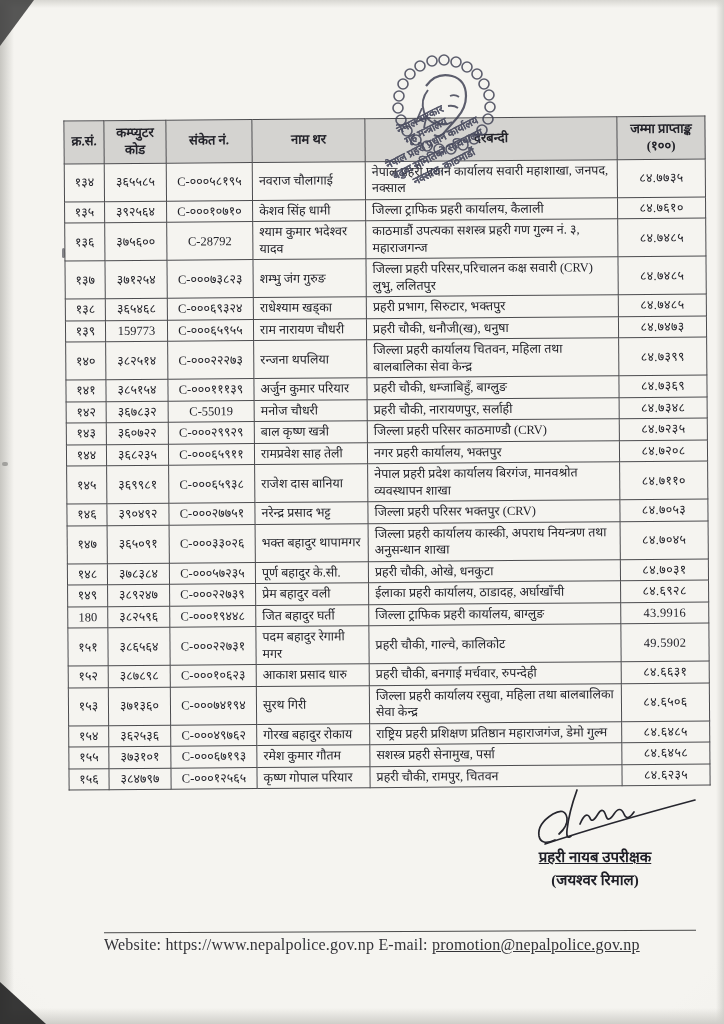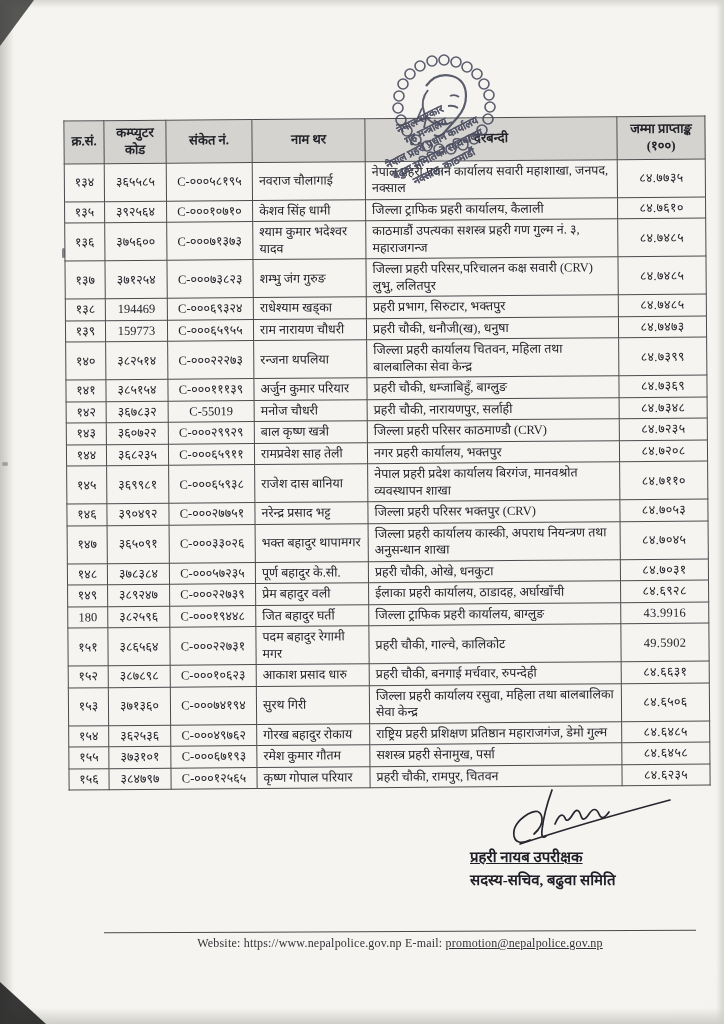--- a/index.html
+++ b/index.html
@@ -50,31 +50,31 @@
     text-align:center;padding:4px 4px;line-height:1.3;
   }
   td{font-size:12.5px;line-height:1.32;}
   col.c0{width:40px;} col.c1{width:62px;} col.c2{width:86px;}
   col.c3{width:113px;} col.c4{width:252px;} col.c5{width:88px;}
   td.c0,td.c1,td.c2,td.c5{text-align:center;}
   td.c3,td.c4{text-align:left;}
   td.c5{letter-spacing:.3px;}
 
   
-  .sig-block{position:absolute;left:470px;top:782px;width:250px;z-index:3;text-align:left;}
+  .sig-block{position:absolute;left:470px;top:782px;width:250px;z-index:3;text-align:center;}
   .sig-scrawl{position:relative;left:30px;height:78px;}
   .sig-title{font-weight:bold;font-size:15px;color:#1e1e26;text-decoration:underline;margin-top:-14px;}
   .sig-name{font-weight:bold;font-size:15px;color:#1e1e26;margin-top:3px;}
   .sig-role{font-weight:bold;font-size:15px;color:#1e1e26;margin-top:3px;}
 
   
   .footer-rule{position:absolute;left:104px;top:931px;width:592px;height:0;border-top:1.6px solid #4a4a4a;transform:rotate(-0.25deg);}
   .footer{
-    position:absolute;left:104px;top:936px;width:592px;text-align:center;
-    font-size:12px;color:#333338;letter-spacing:.2px;
+    position:absolute;left:104px;top:936px;width:592px;text-align:left;
+    font-size:16px;color:#333338;letter-spacing:.2px;
   }
   .footer .u{text-decoration:underline;}
 </style>
 </head>
 <body>
 
 <div class="page">
 
   <div class="artifact edge-left"></div>
   <div class="artifact edge-top"></div>
@@ -163,36 +163,36 @@
             <td class="c0">१३५</td>
             <td class="c1">३९२५६४</td>
             <td class="c2">C-०००१०७१०</td>
             <td class="c3">केशव सिंह धामी</td>
             <td class="c4">जिल्ला ट्राफिक प्रहरी कार्यालय, कैलाली</td>
             <td class="c5">८४.७६१०</td>
           </tr>
           <tr>
             <td class="c0">१३६</td>
             <td class="c1">३७५६००</td>
-            <td class="c2">C-०००७१३७३</td>
+            <td class="c2">C-28792</td>
             <td class="c3">श्याम कुमार भदेश्वर यादव</td>
             <td class="c4">काठमाडौं उपत्यका सशस्त्र प्रहरी गण गुल्म नं. ३, महाराजगन्ज</td>
             <td class="c5">८४.७४८५</td>
           </tr>
           <tr>
             <td class="c0">१३७</td>
             <td class="c1">३७१२५४</td>
             <td class="c2">C-०००७३८२३</td>
             <td class="c3">शम्भु जंग गुरुङ</td>
             <td class="c4">जिल्ला प्रहरी परिसर,परिचालन कक्ष सवारी (CRV) लुभु, ललितपुर</td>
             <td class="c5">८४.७४८५</td>
           </tr>
           <tr>
             <td class="c0">१३८</td>
-            <td class="c1">194469</td>
+            <td class="c1">३६५४६८</td>
             <td class="c2">C-०००६९३२४</td>
             <td class="c3">राधेश्याम खड्का</td>
             <td class="c4">प्रहरी प्रभाग, सिरुटार, भक्तपुर</td>
             <td class="c5">८४.७४८५</td>
           </tr>
           <tr>
             <td class="c0">१३९</td>
             <td class="c1">159773</td>
             <td class="c2">C-०००६५९५५</td>
             <td class="c3">राम नारायण चौधरी</td>
@@ -344,21 +344,21 @@
       <svg width="200" height="78" viewBox="0 0 200 78">
         <g fill="none" stroke="#26262e" stroke-width="1.7" stroke-linecap="round">
           <path d="M30 58 q-14 6 -16 -4 q-2 -12 14 -22 q12 -7 14 4 q1 8 -8 16"></path>
           <path d="M52 8 q-8 22 -10 40 q-1 10 4 6"></path>
           <path d="M55 42 q6 -14 10 -6 q2 6 8 -4 q5 -8 8 2 q2 7 8 -2 q6 -9 10 0 q3 8 10 -2"></path>
           <path d="M20 62 q60 -20 150 -44"></path>
         </g>
       </svg>
     </div>
     <div class="sig-title">प्रहरी नायब उपरीक्षक</div>
-    <div class="sig-role">सदस्य-सचिव, बढुवा समिति</div>
+    <div class="sig-name">(जयश्वर रिमाल)</div>
   </div>
 
   <div class="footer-rule"></div>
   <div class="footer">
     <span>Website:</span>
     <span>https://www.nepalpolice.gov.np</span>
     <span>E-mail:</span>
     <span class="u">promotion@nepalpolice.gov.np</span>
   </div>
 

